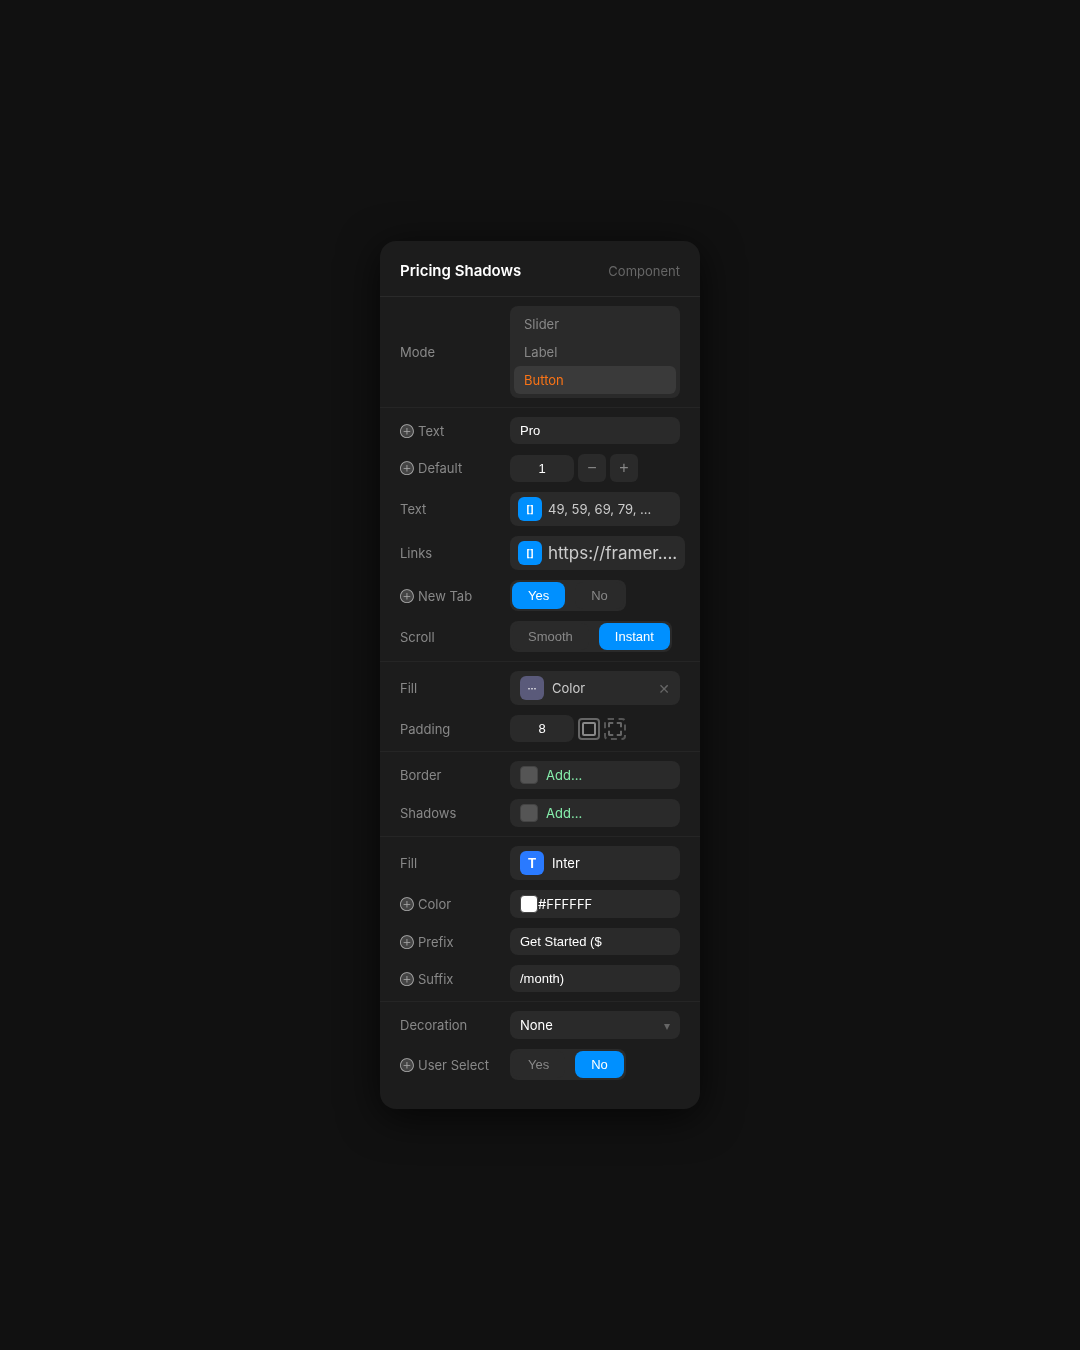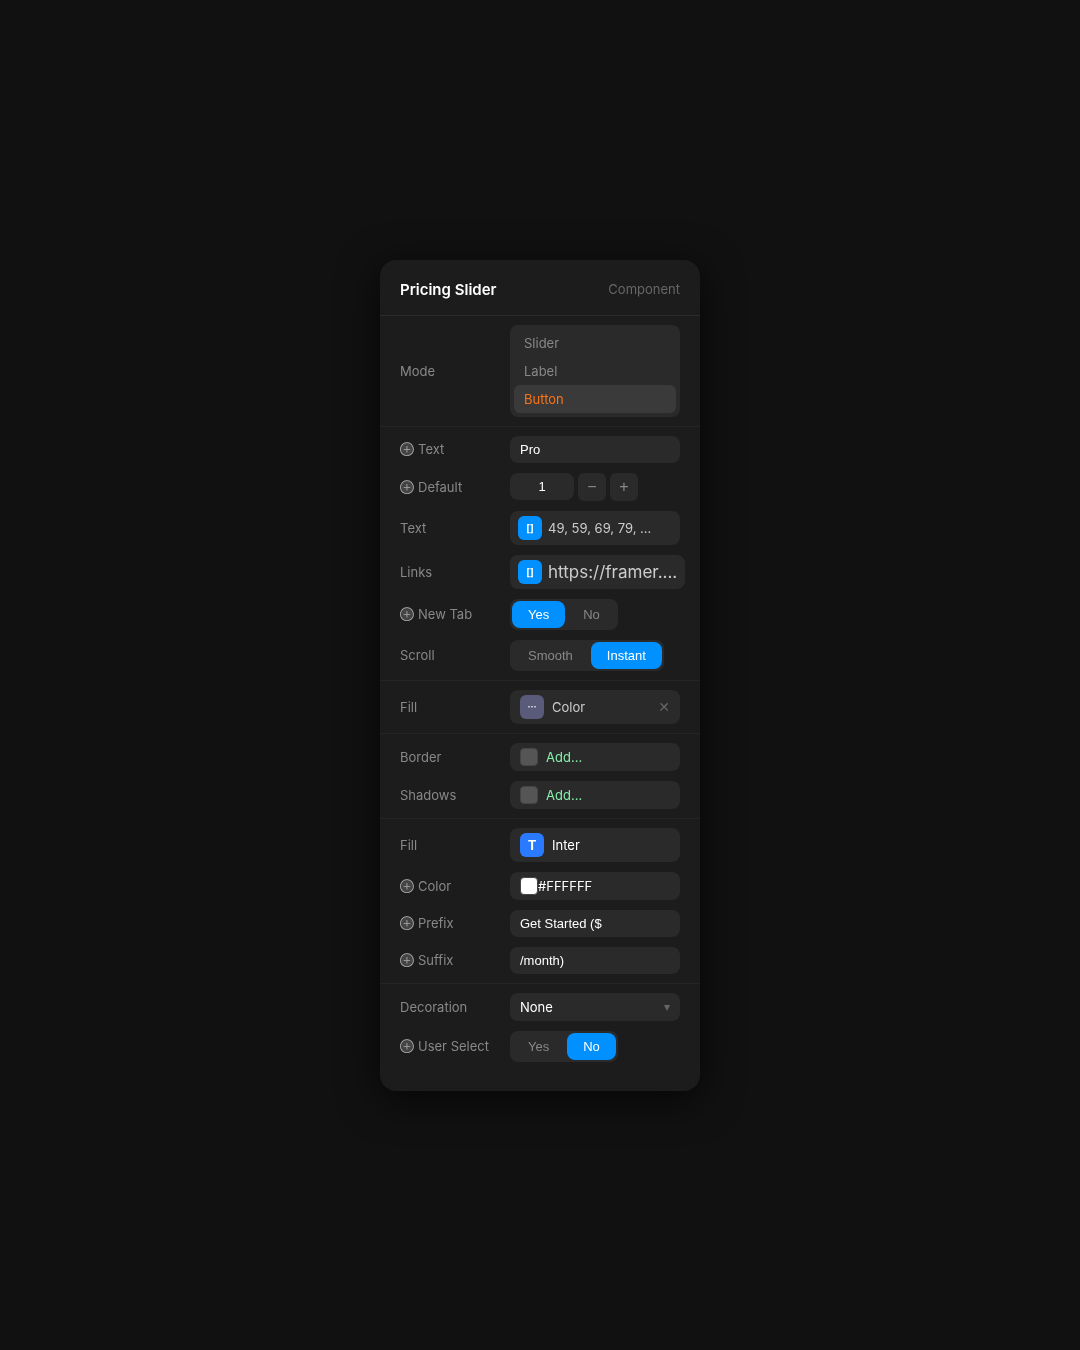--- a/index.html
+++ b/index.html
@@ -94,21 +94,21 @@
     }
     .toggle-btn.active {
       background: #0090ff;
       color: #ffffff;
     }
     .toggle-pair {
       display: flex;
       background: #2a2a2a;
       border-radius: 8px;
       padding: 2px;
-      gap: 2px;
+      gap: 10px;
     }
     .stepper-btn {
       background: #2a2a2a;
       border: none;
       border-radius: 6px;
       color: #888;
       width: 28px;
       height: 28px;
       display: flex;
       align-items: center;
@@ -223,21 +223,21 @@
       background: #252525;
       margin: 4px 0;
     }
   </style>
 </head>
 <body>
 
 <div class="panel">
 
   <div class="panel-header">
-    <span class="panel-title">Pricing Slider</span>
+    <span class="panel-title">Pricing Shadows</span>
     <span class="panel-subtitle">Component</span>
   </div>
 
   <div class="row">
     <div class="row-label">
       <span>Mode</span>
     </div>
     <div class="row-content">
       <div class="mode-dropdown">
         <div class="mode-item">Slider</div>
@@ -329,20 +329,34 @@
     <div class="row-content">
       <div class="fill-row">
         <div class="icon-badge icon-badge-dots" style="font-size:9px;">···</div>
         <span style="color:#ccc;font-size:13px;">Color</span>
         <span class="fill-close">✕</span>
       </div>
     </div>
   </div>
 
 
+  <div class="row">
+    <div class="row-label">
+      <span>Padding</span>
+    </div>
+    <div class="row-content">
+      <input class="input-field input-small" value="8" style="">
+      <div class="icon-square">
+        <div class="icon-square-inner"></div>
+      </div>
+      <div class="icon-square icon-square-dashed">
+        <div style="width:14px;height:14px;border-radius:2px;border:2px dashed #666;"></div>
+      </div>
+    </div>
+  </div>
 
   <div class="divider"></div>
 
   <div class="row">
     <div class="row-label">
       <span>Border</span>
     </div>
     <div class="row-content">
       <div style="display:flex;align-items:center;gap:8px;background:#2a2a2a;border-radius:8px;padding:5px 10px;flex:1;">
         <div class="color-swatch color-swatch-gray"></div>

